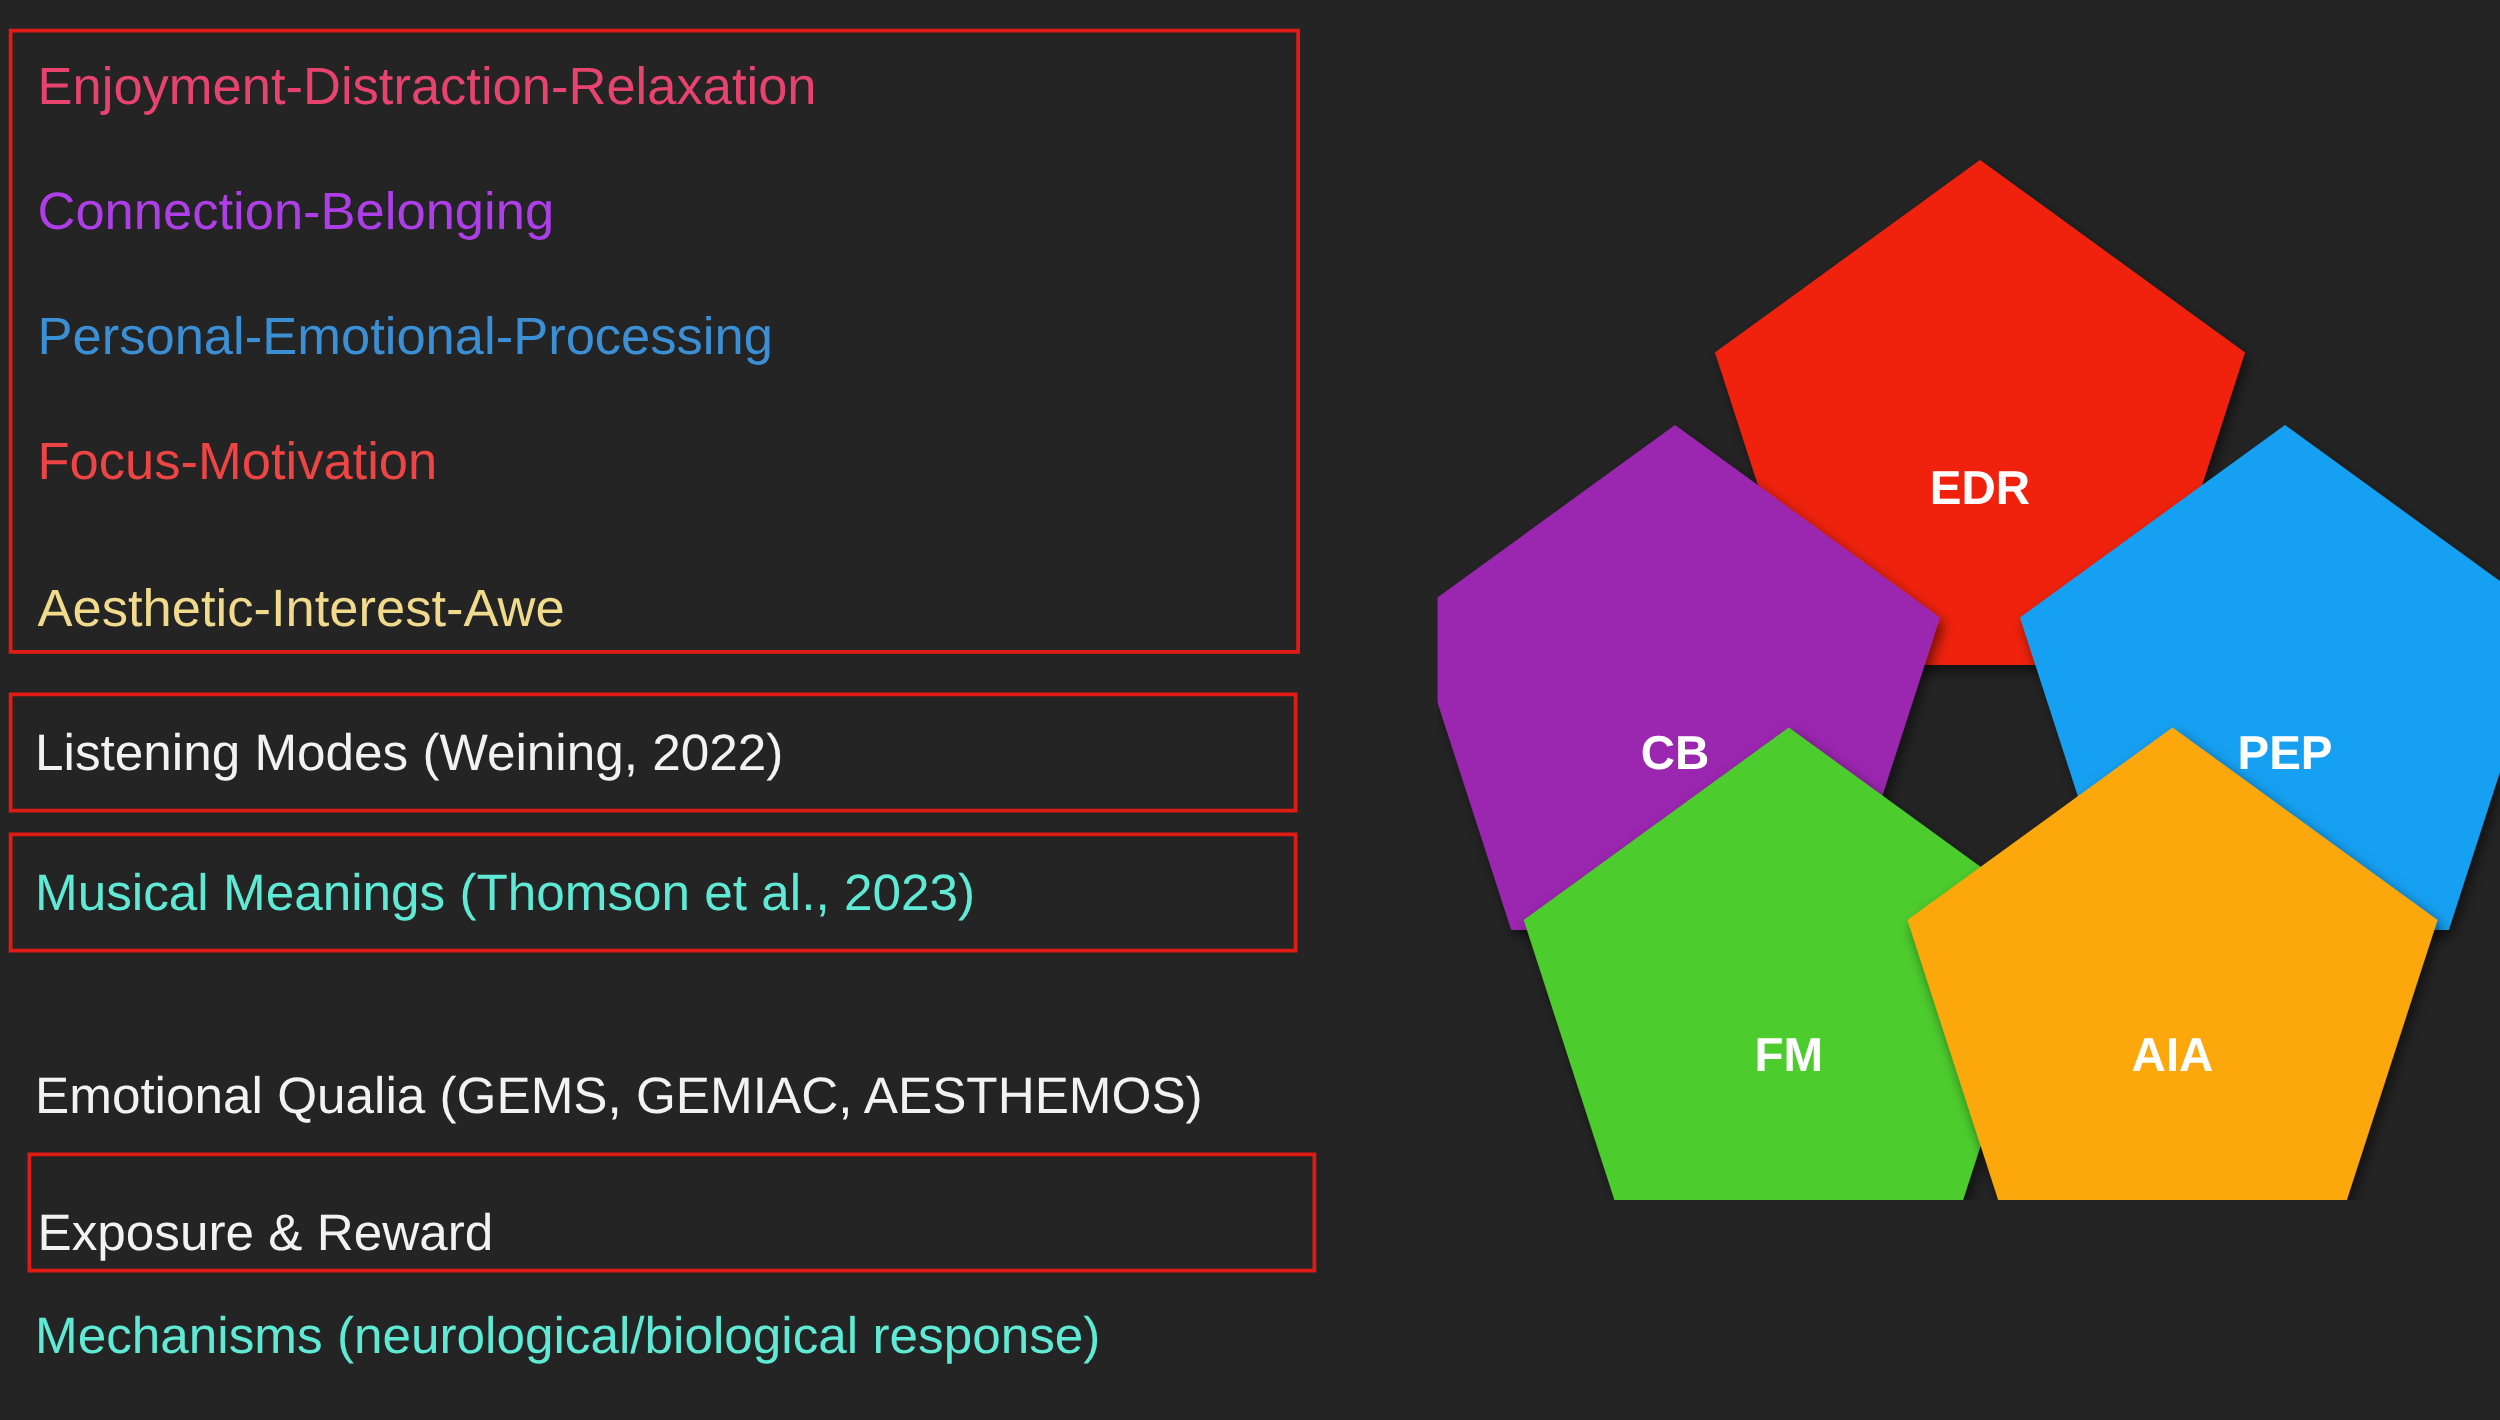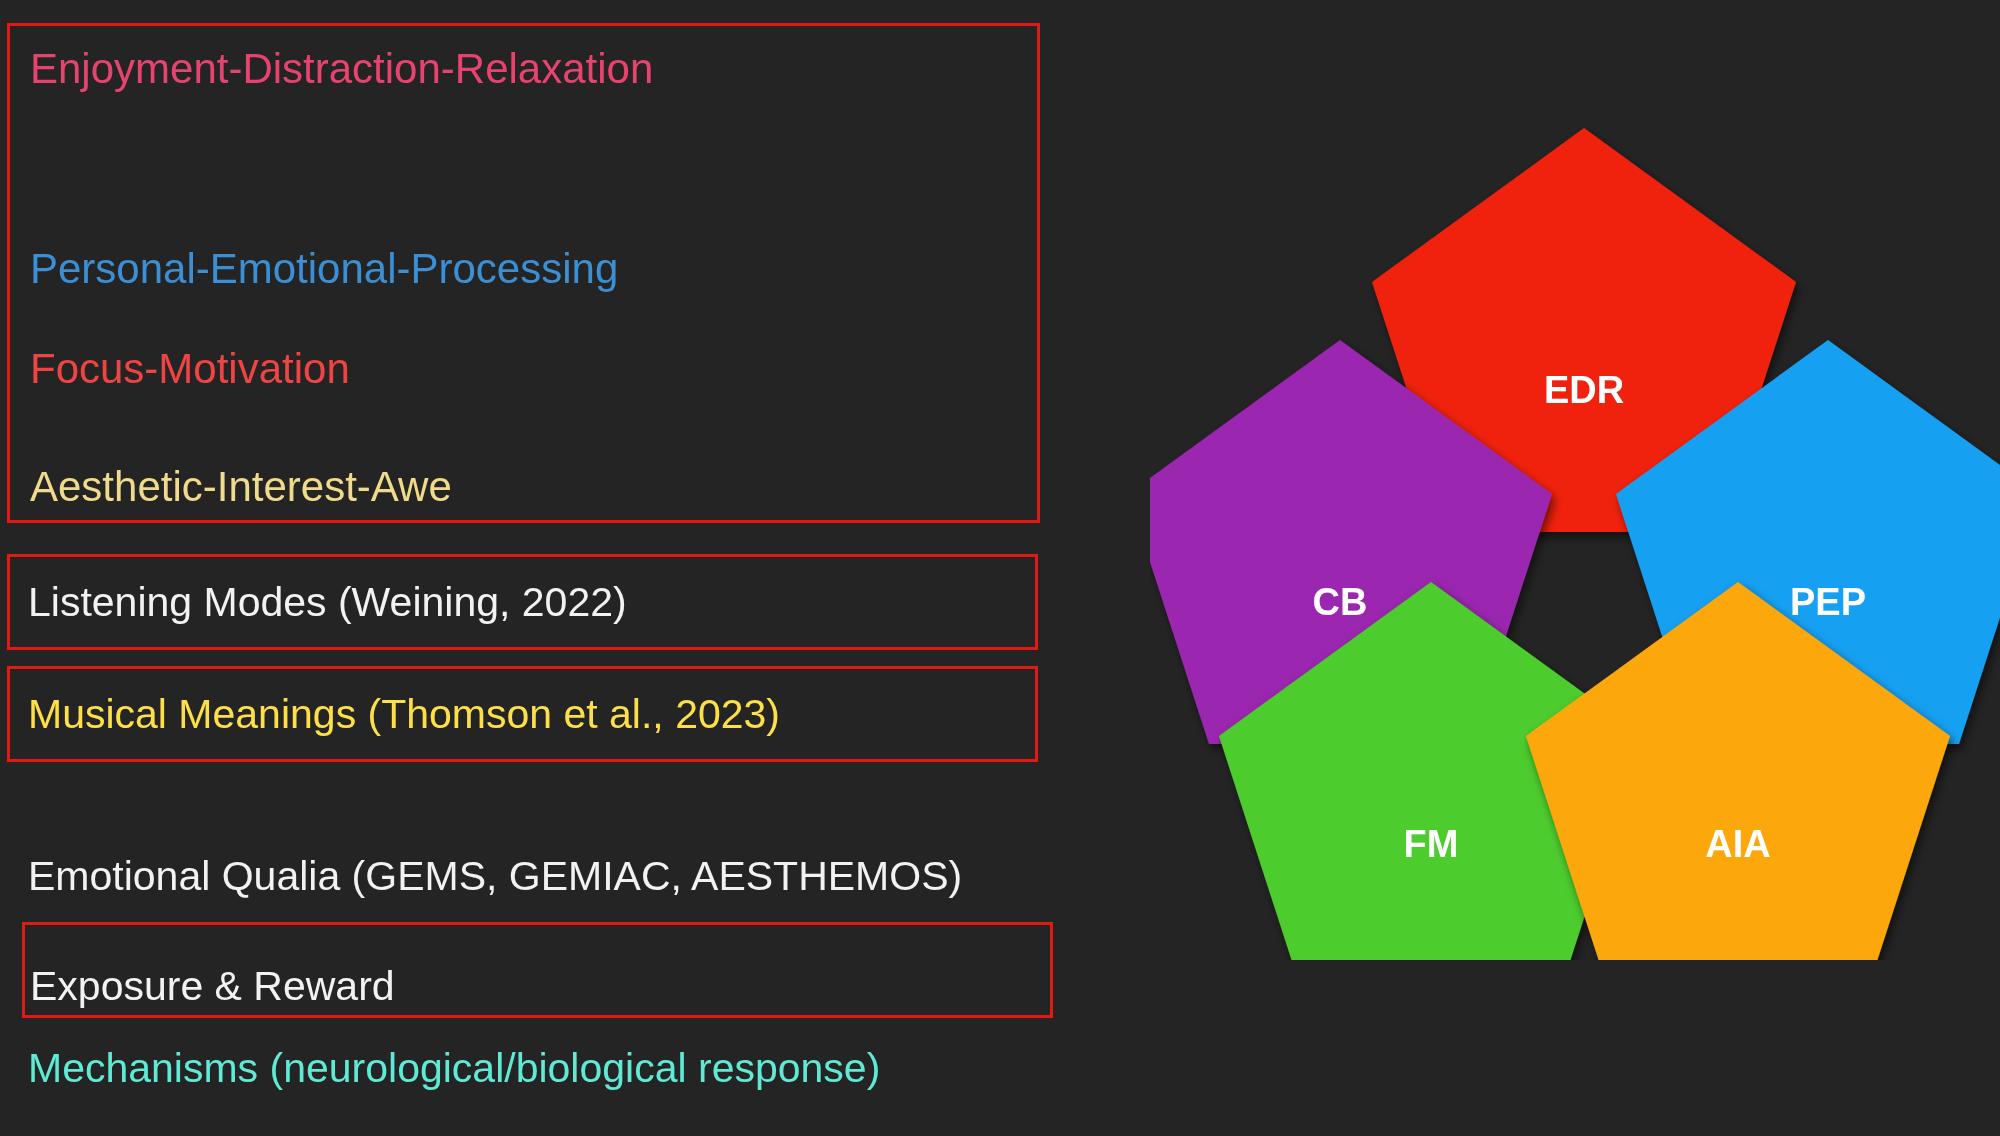--- a/index.html
+++ b/index.html
@@ -75,38 +75,41 @@
 <div id="stage" style="background: rgb(36, 36, 36);">
 
   <div id="left-panel">
 
     <div class="hl-box" style="left: 7px; top: 23px; width: 1033px; height: 500px; border-color: rgb(224, 27, 21);"></div>
 
     <div id="cat-list">
       <div class="cat-item" style="top: 48px; color: rgb(232, 67, 110);">
         <span>Enjoyment-Distraction-Relaxation</span>
       </div>
+      <div class="cat-item" style="top: 148px; color: rgb(174, 63, 232);">
+        <span>Connection-Belonging</span>
+      </div>
       <div class="cat-item" style="top: 248px; color: rgb(59, 143, 212);">
         <span>Personal-Emotional-Processing</span>
       </div>
       <div class="cat-item" style="top: 348px; color: #ef4444;">
         <span>Focus-Motivation</span>
       </div>
       <div class="cat-item" style="top: 448px; color: rgb(240, 218, 140); margin-top: 18px;">
         <span>Aesthetic-Interest-Awe</span>
       </div>
     </div>
 
     <div class="hl-box" style="left: 7px; top: 554px; width: 1031px; height: 96px; border-color: rgb(224, 27, 21);"></div>
     <div class="plain-item" style="top: 582px; color: rgb(242, 242, 242);">
       <span>Listening Modes (Weining, 2022)</span>
     </div>
 
     <div class="hl-box" style="left: 7px; top: 666px; width: 1031px; height: 96px; border-color: rgb(224, 27, 21);"></div>
-    <div class="plain-item" style="top: 694px; color: #fde047; text-align: right;">
+    <div class="plain-item" style="top: 694px; color: #5eead4; text-align: right;">
       <span>Musical Meanings (Thomson et al., 2023)</span>
     </div>
 
     <div class="plain-item" style="top: 820px; color: rgb(242, 242, 242); margin-top: 36px;">
       <span>Emotional Qualia (GEMS, GEMIAC, AESTHEMOS)</span>
     </div>
 
     <div class="hl-box" style="left: 22px; top: 922px; width: 1031px; height: 96px; border-color: rgb(224, 27, 21);"></div>
     <div class="plain-item" style="top: 950px; left: 30px; color: rgb(242, 242, 242); margin-top: 16px;">
       <span>Exposure &amp; Reward</span>

